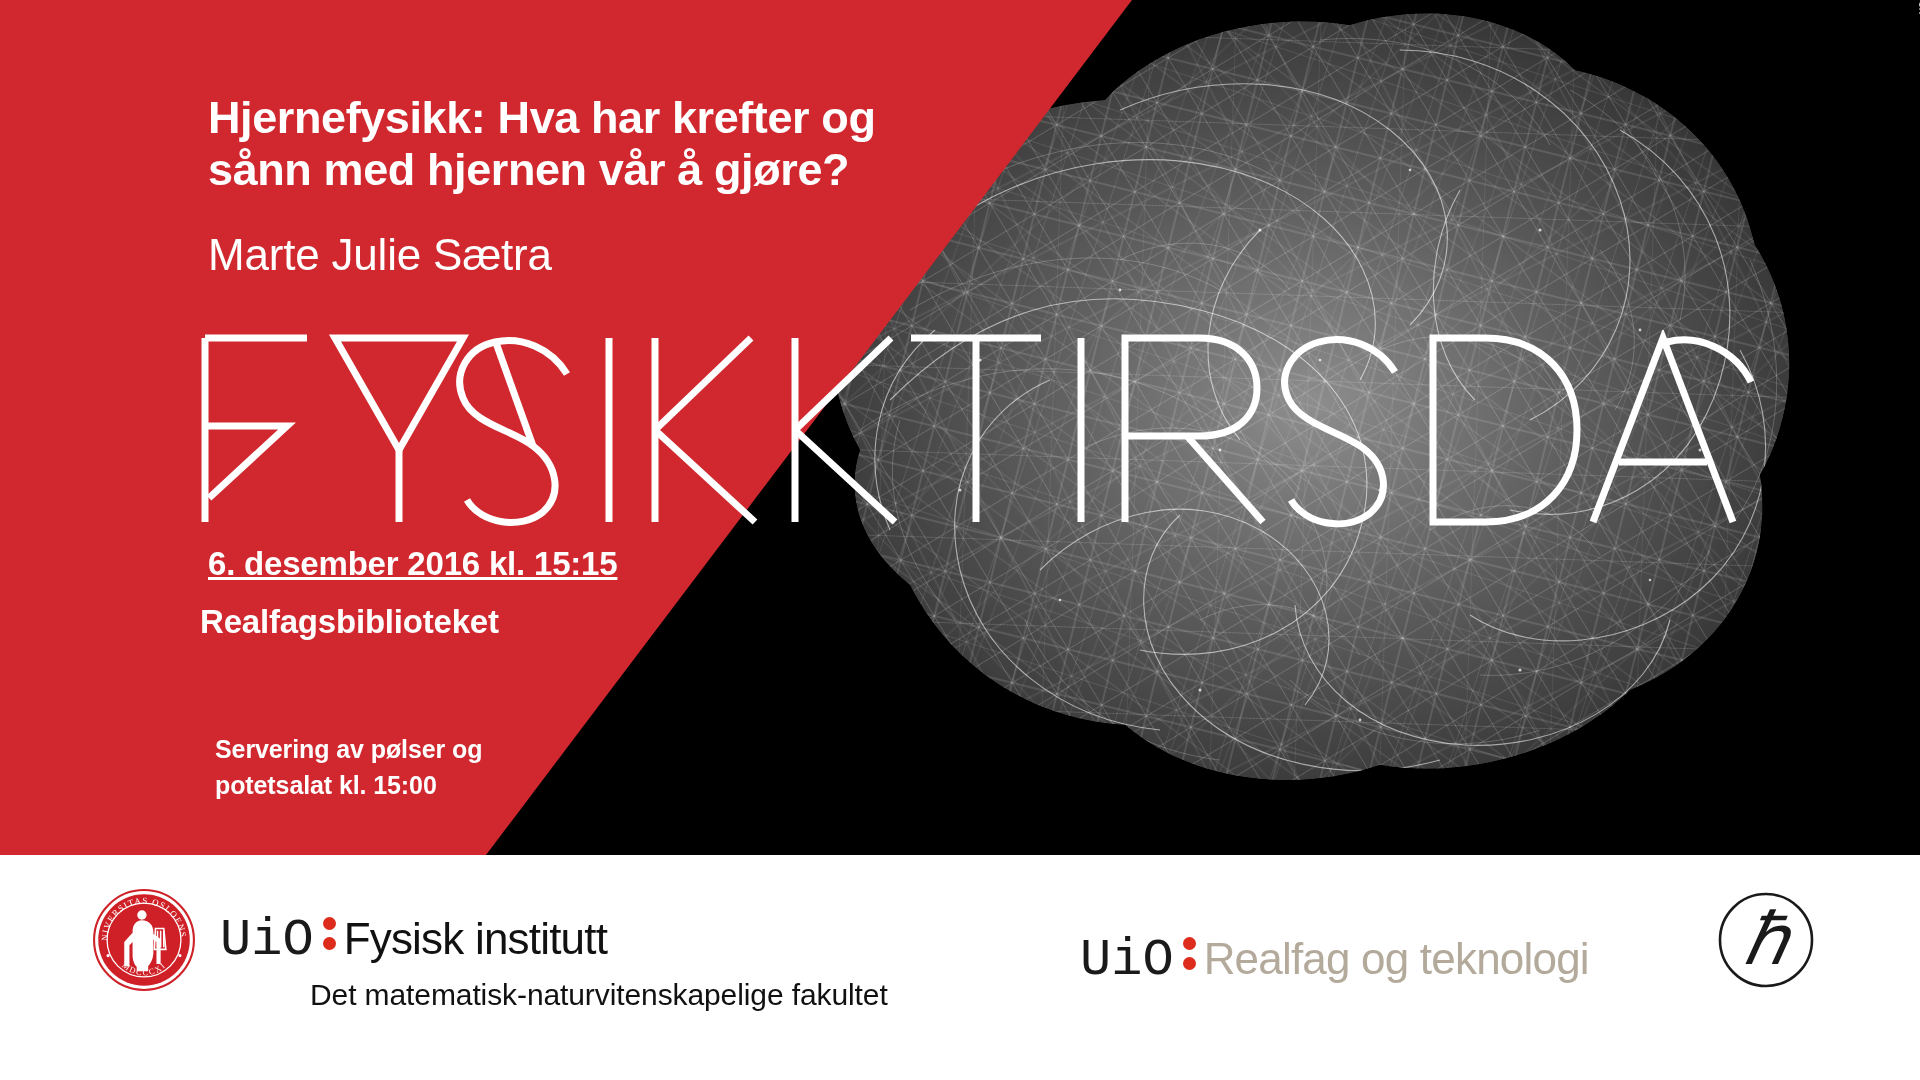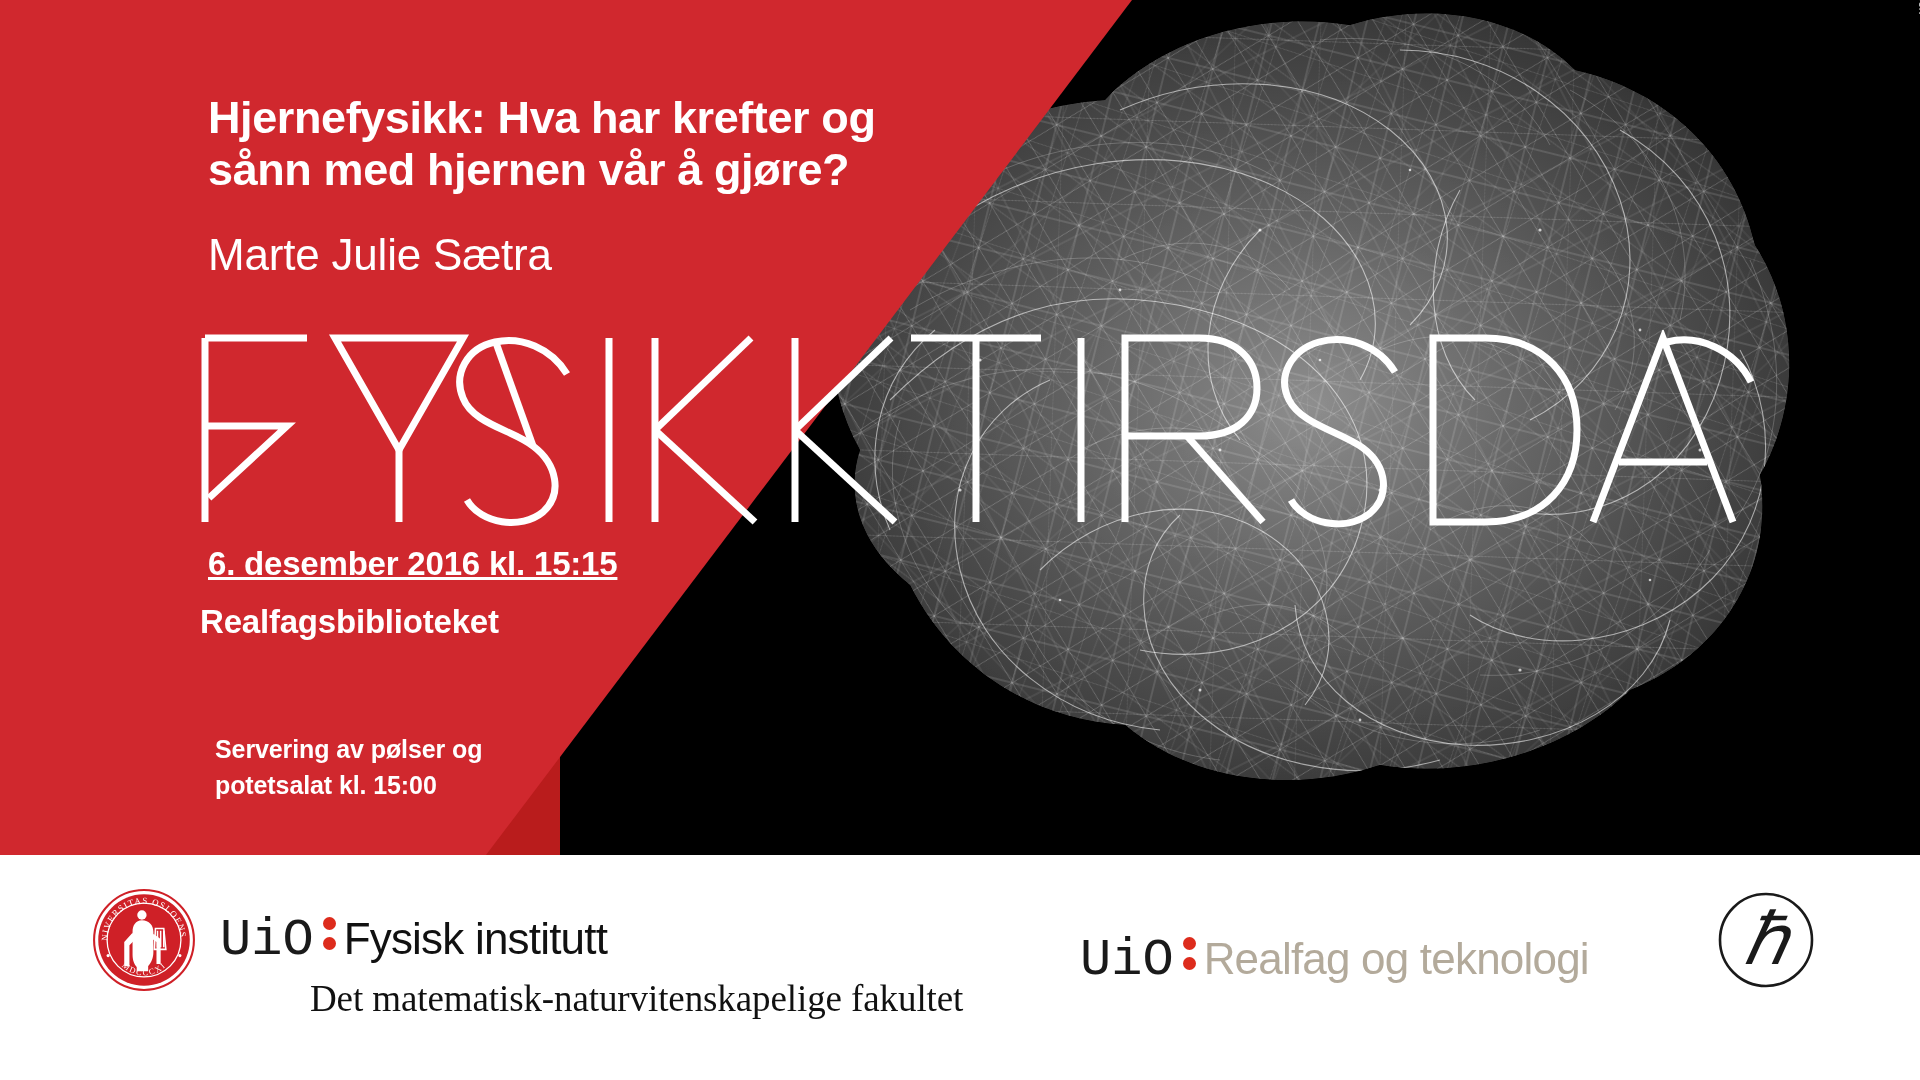--- a/index.html
+++ b/index.html
@@ -4,21 +4,21 @@
 <style>
   * { margin:0; padding:0; box-sizing:border-box; }
   html,body{ width:1920px; height:1080px; overflow:hidden; background:#fff; }
   body{ font-family:"Liberation Sans", sans-serif; }
 
   .poster{ position:relative; width:1920px; height:1080px; background:#ffffff; }
 
   
   .hero{
     position:absolute; left:0; top:0; width:1920px; height:855px;
-    background:#b91c1c; overflow:hidden;
+    background:#000000; overflow:hidden;
   }
 
   
   .brain-wrap{
     position:absolute; left:0; top:0; width:1920px; height:855px; overflow:hidden;
   }
   .brain-img{
     position:absolute; left:560px; top:-70px; width:1420px; height:1000px;
     filter:contrast(1.15) brightness(1.0);
   }
@@ -92,21 +92,21 @@
     display:inline-block; width:14px; margin:0 7px 0 9px; position:relative; top:-4px;
   }
   .uio-colon i{
     display:block; width:13px; height:13px; border-radius:50%; background:#dd2b1c;
   }
   .uio-colon i + i{ margin-top:7px; }
   .unit-name{
     font-size:44px; font-weight:normal; color:#111111; letter-spacing:-0.8px; line-height:1;margin-top:32px;
   }
   .faculty{
-    font-family:Liberation Serif, serif; font-size:37px; color:#111111;
+    font-family:Liberation Sans, sans-serif; font-size:30px; color:#111111;
     margin-top:13px; margin-left:90px; letter-spacing:-0.1px; line-height:1;
   }
 
   .logo-uio-rt{
     position:absolute; left:1080px; top:50px; display:flex; align-items:baseline;
   }
   .logo-uio-rt .unit-name{ color:#b3aa9b; }
 
   .hbar{
     position:absolute; left:1716px; top:890px; width:100px; height:100px;

